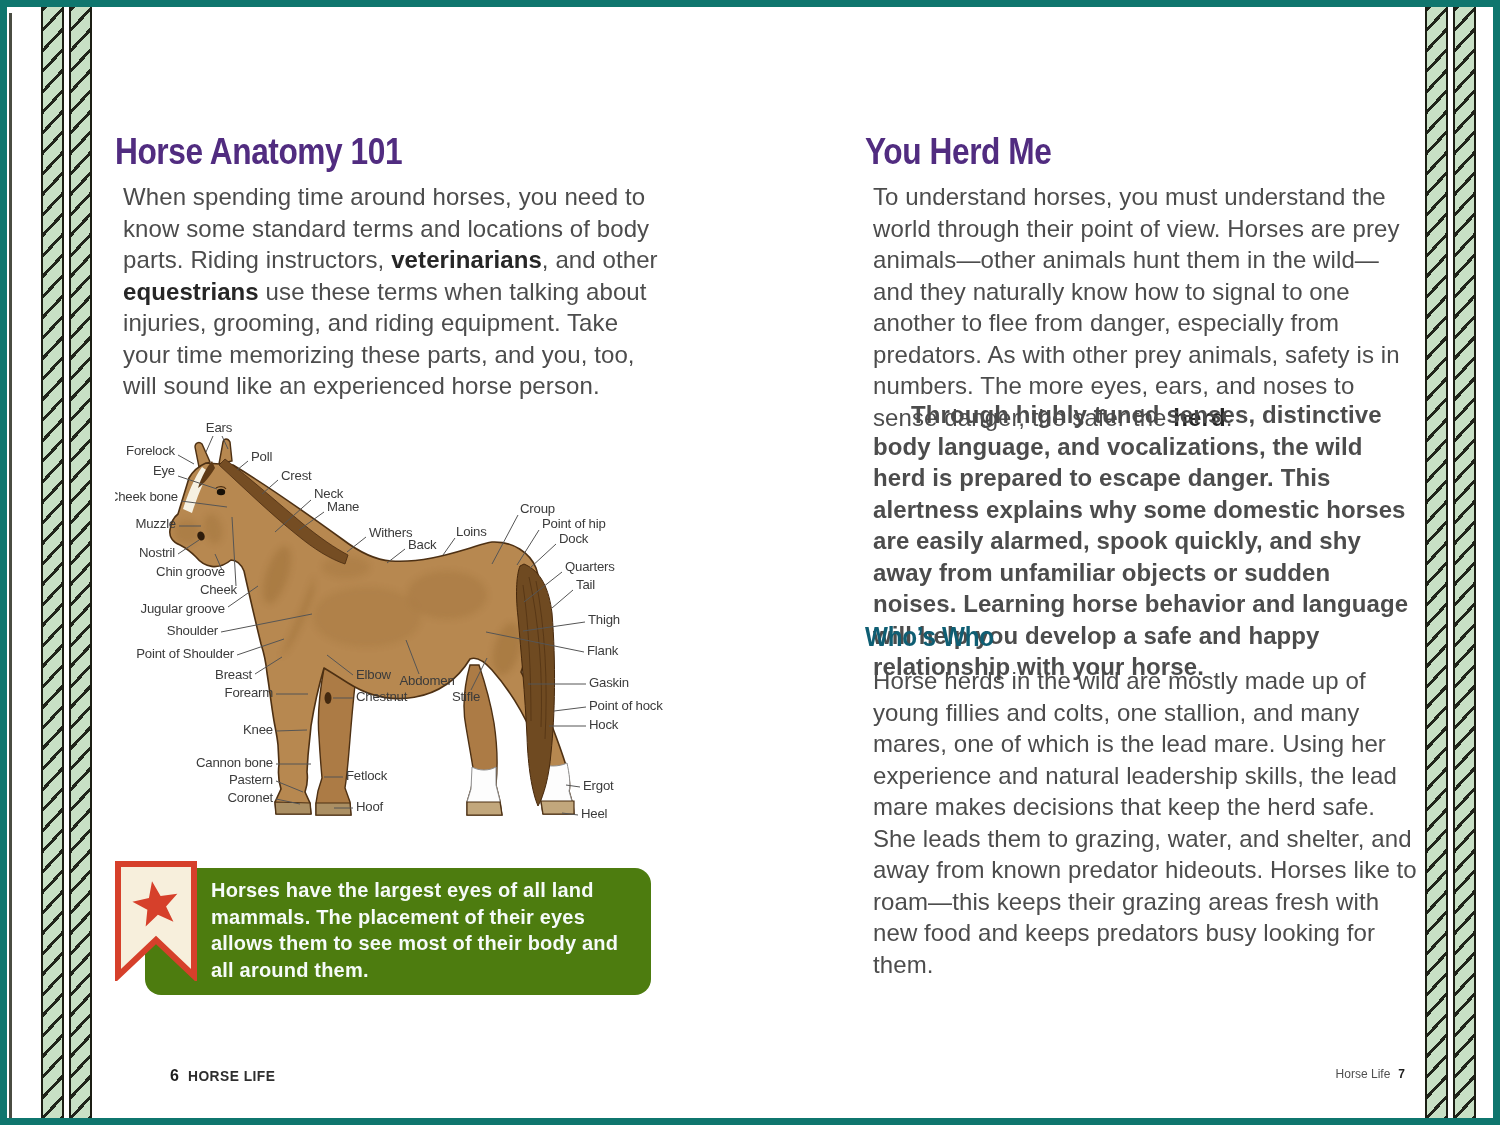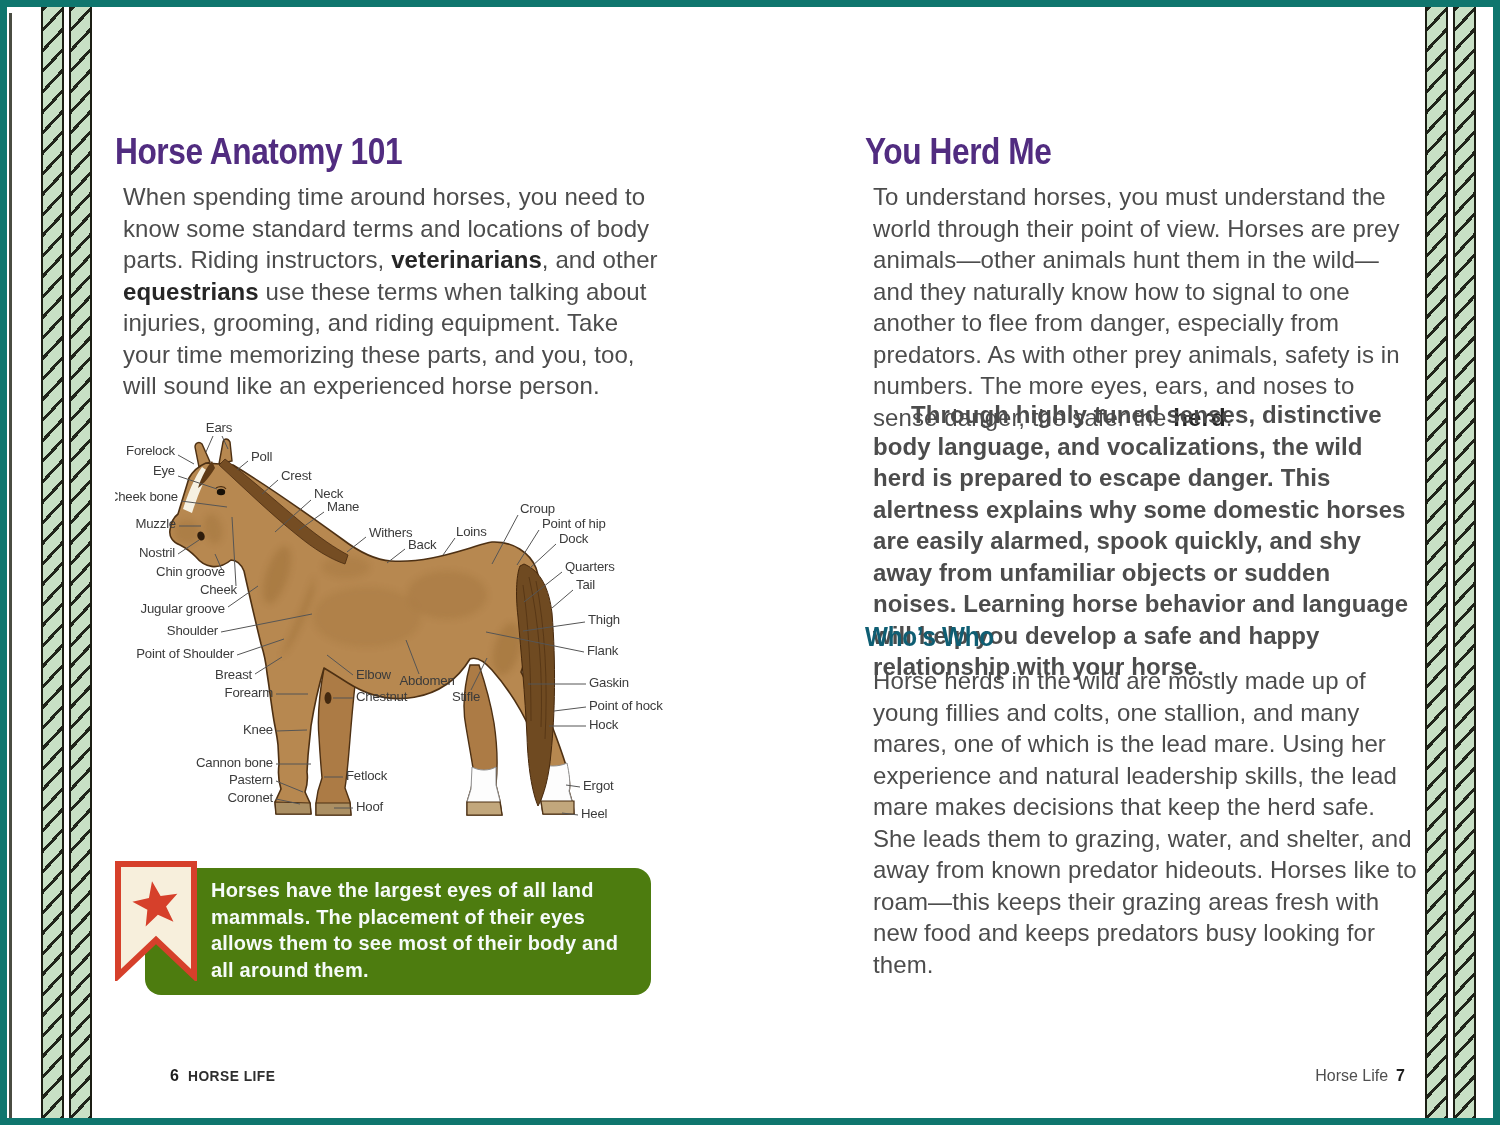--- a/index.html
+++ b/index.html
@@ -28,21 +28,21 @@
   .lead{stroke:#555;stroke-width:1;}
   
   .callout{position:absolute;left:138px;top:861px;width:506px;height:127px;background:#4d7c0f;
            border-radius:16px;box-sizing:border-box;}
   .callout-text{position:absolute;left:66px;right:18px;top:9px;margin:0;font-weight:bold;
                 font-size:20px;line-height:26.5px;color:#f6fbf9;letter-spacing:.2px;}
   .bookmark{position:absolute;left:-31px;top:-9px;width:84px;height:122px;}
   
   .foot{position:absolute;top:1060px;font-size:15px;color:#333;}
   .foot-l{left:123px;margin-left:40px;}
-  .foot-r{left:858px;width:540px;text-align:right;font-size:16px;color:#4f4f4f;}
+  .foot-r{left:858px;width:540px;text-align:right;font-size:12px;color:#4f4f4f;}
   .pn{font-weight:bold;color:#1e1e1e;}
   .foot-l .pn{margin-right:9px;font-size:16px;}
   .foot-r .pn{margin-left:8px;}
   .bt{display:inline-block;transform:scaleX(.92);transform-origin:left;font-weight:bold;
       letter-spacing:.5px;color:#2e2e2e;}
 </style>
 </head>
 <body>
 
 <div class="sheet">

